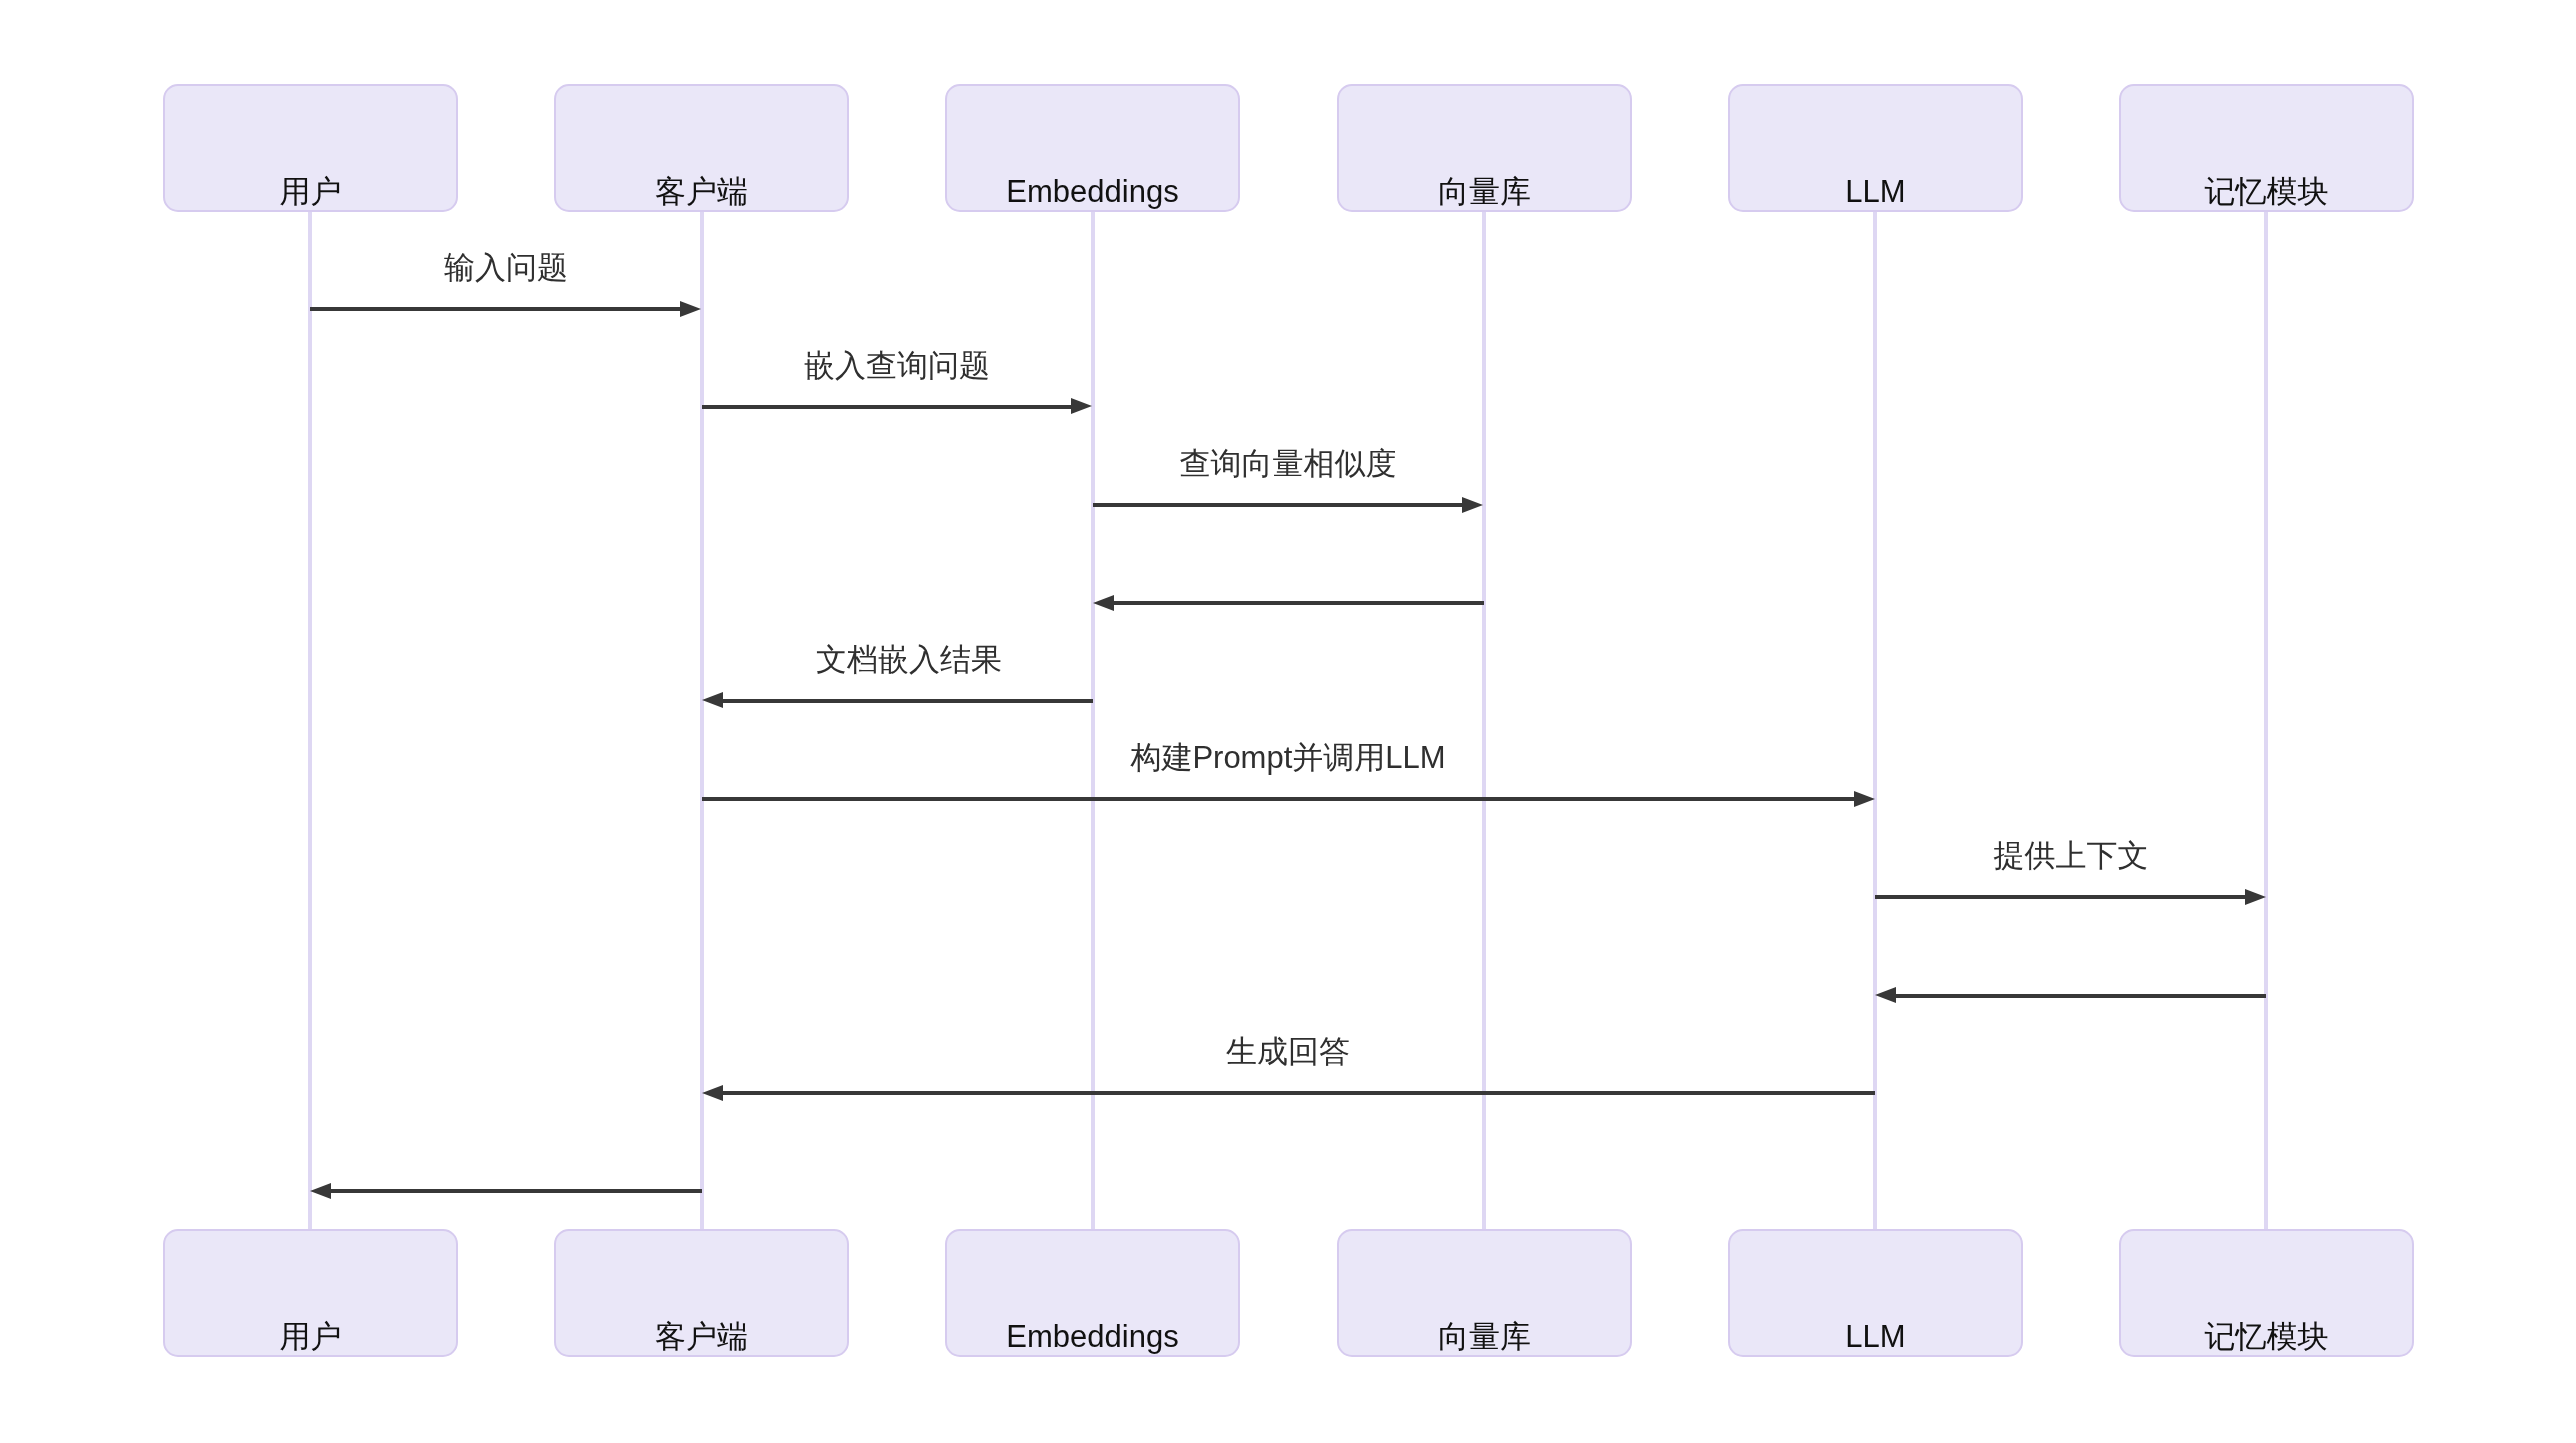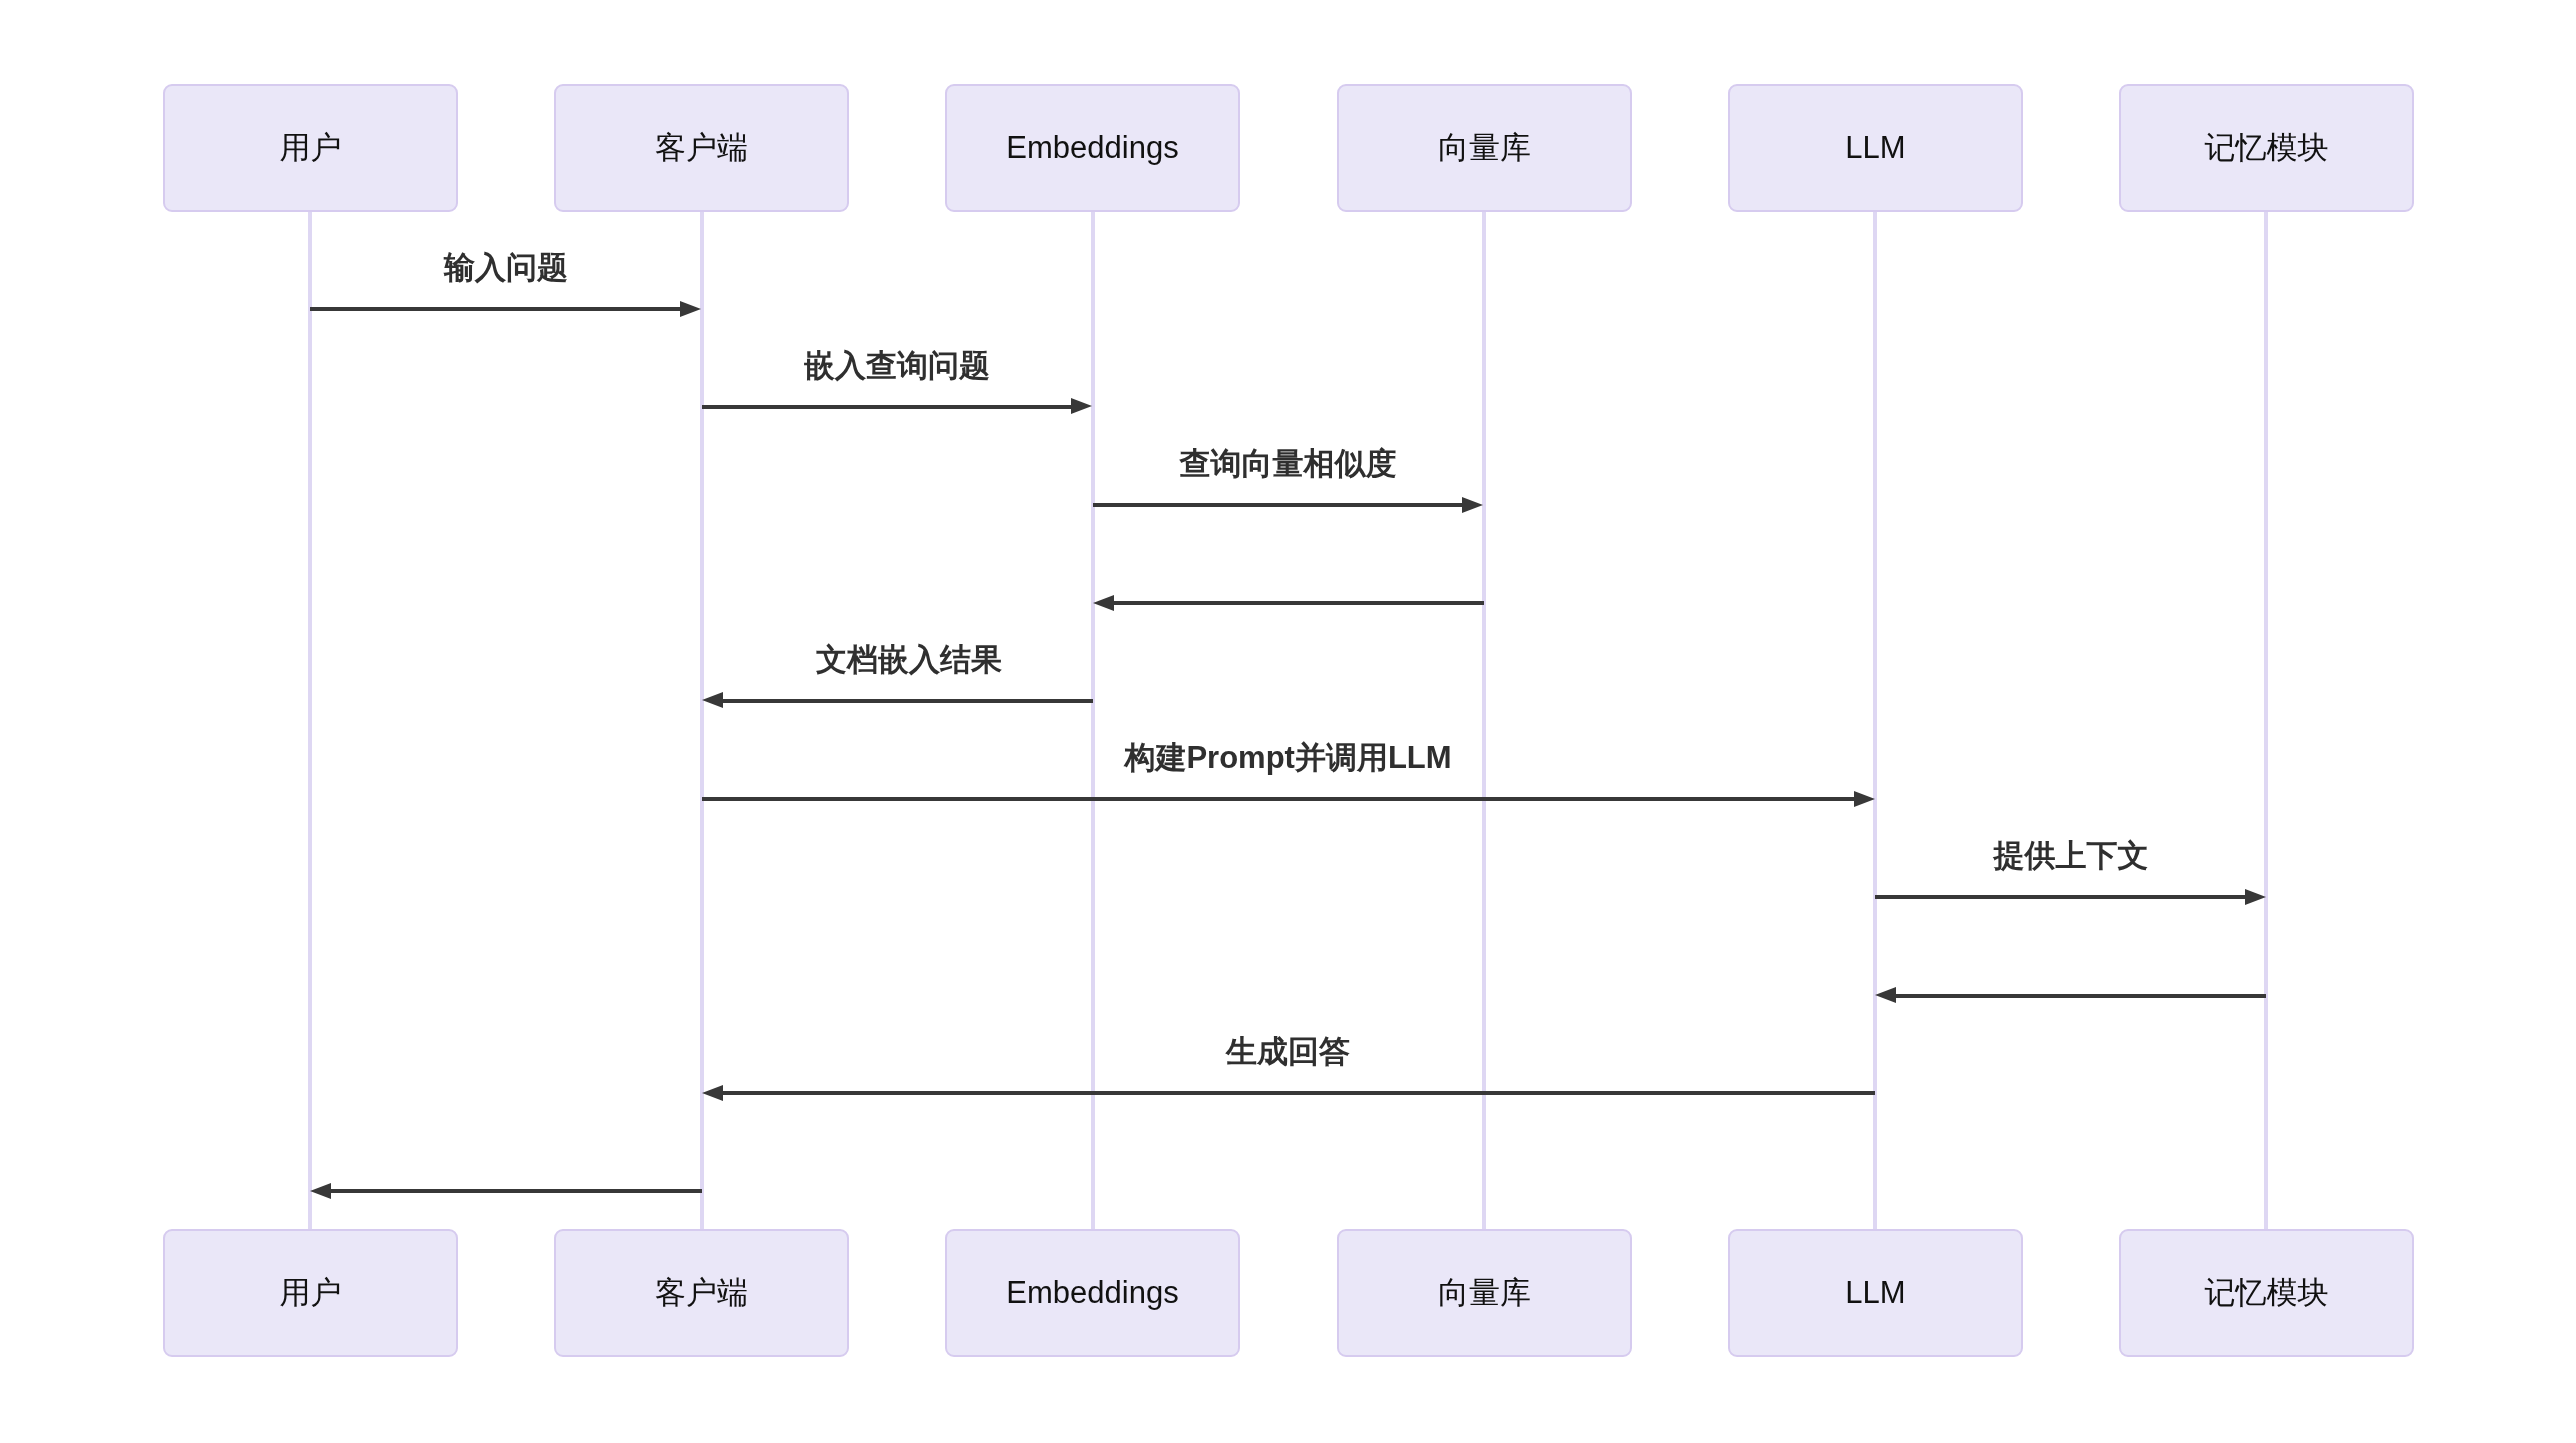--- a/index.html
+++ b/index.html
@@ -11,23 +11,23 @@
     position: relative;
     overflow: hidden;
     font-family: "Liberation Sans", "DejaVu Sans", sans-serif;
     background: var(--bg, #ffffff);
   }
   .actor-box {
     position: absolute;
     box-sizing: border-box;
     background: var(--actor-fill, #eae7f8);
     border: 2px solid var(--actor-border, #d6cbef);
-    border-radius: 9px;
+    border-radius: 15px;
     display: flex;
-    align-items: center;
+    align-items: flex-end;
     justify-content: center;
   }
   .actor-label {
     font-size: 31px;
     line-height: 1.2;
     color: var(--actor-text, #111111);
     white-space: nowrap;
   }
   .lifeline {
     position: absolute;
@@ -35,21 +35,20 @@
   }
   .msg-label {
     position: absolute;
     width: 782px;
     height: 38px;
     line-height: 38px;
     text-align: center;
     font-size: 31px;
     color: var(--msg-text, #2f2f2f);
     white-space: nowrap;
-    font-weight: bold;
   }
   .msg-line {
     position: absolute;
     height: 3.9px;
     background: var(--arrow, #383838);
   }
   .msg-head {
     position: absolute;
     width: 0;
     height: 0;

